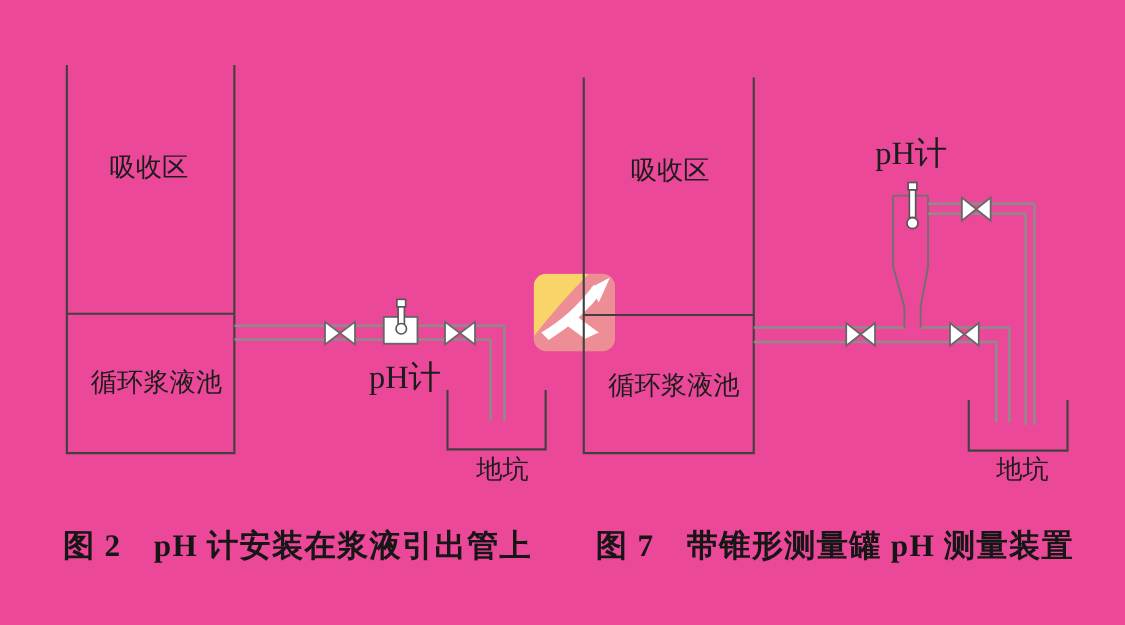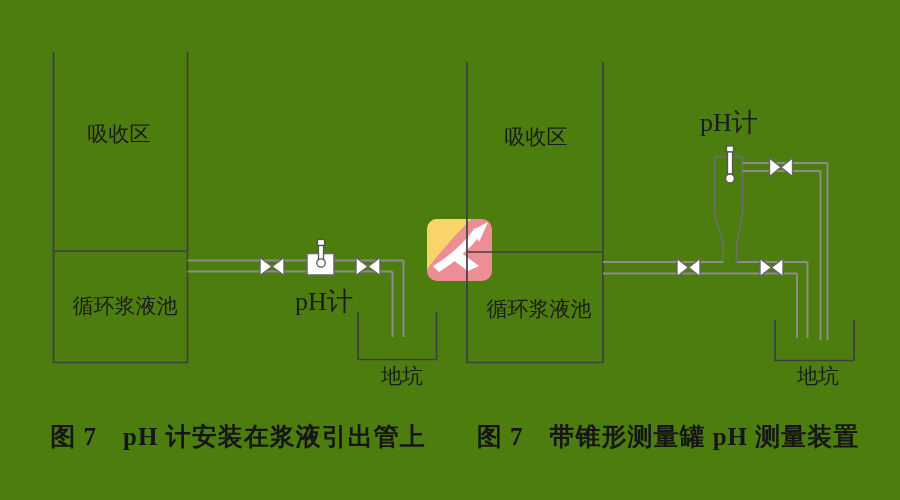--- a/index.html
+++ b/index.html
@@ -1,19 +1,19 @@
 <!DOCTYPE html>
 <html><head>
 <meta charset="utf-8">
 <style>
   html,body{margin:0;padding:0;background:#ffffff;}
   .canvas{
     position:relative;
     width:900px;height:500px;
-    background:#4d7c0f;
+    background:#ec4899;
     overflow:hidden;
     font-family:"Liberation Serif","DejaVu Serif",serif;
     color:#1c1c1c;
     text-decoration:underline;
   }
   .diagram-svg{position:absolute;left:0;top:0;z-index:2;}
   .lbl{
     position:absolute;z-index:3;
     white-space:nowrap;
     transform:translate(-50%,-50%);
@@ -108,21 +108,21 @@
       <path d="M769.5,158 L769.5,176.5 L792.5,158 L792.5,176.5 Z" fill="#ffffff" stroke="#666666" stroke-width="1.4"></path>
 
       <path d="M775,320 V360.5 H854 V320" stroke="#404040" stroke-width="1.7"></path>
     </g>
   </svg>
 
   <div class="lbl" style="left:119px;top:134px;">吸收区</div>
   <div class="lbl" style="left:125px;top:306px;">循环浆液池</div>
   <div class="lbl lbl-ph" style="left:324px;top:302px;">pH计</div>
   <div class="lbl" style="left:402px;top:376px;">地坑</div>
-  <div class="caption" style="left:238px;top:436px;">图 7　pH 计安装在浆液引出管上</div>
+  <div class="caption" style="left:238px;top:436px;">图 2　pH 计安装在浆液引出管上</div>
 
   <div class="lbl" style="left:536px;top:137px;">吸收区</div>
   <div class="lbl" style="left:539px;top:309px;">循环浆液池</div>
   <div class="lbl lbl-ph" style="left:729px;top:123px;">pH计</div>
   <div class="lbl" style="left:818px;top:376px;">地坑</div>
   <div class="caption" style="left:668px;top:436px;">图 7　带锥形测量罐 pH 测量装置</div>
 
 </div>
 
 </body></html>

